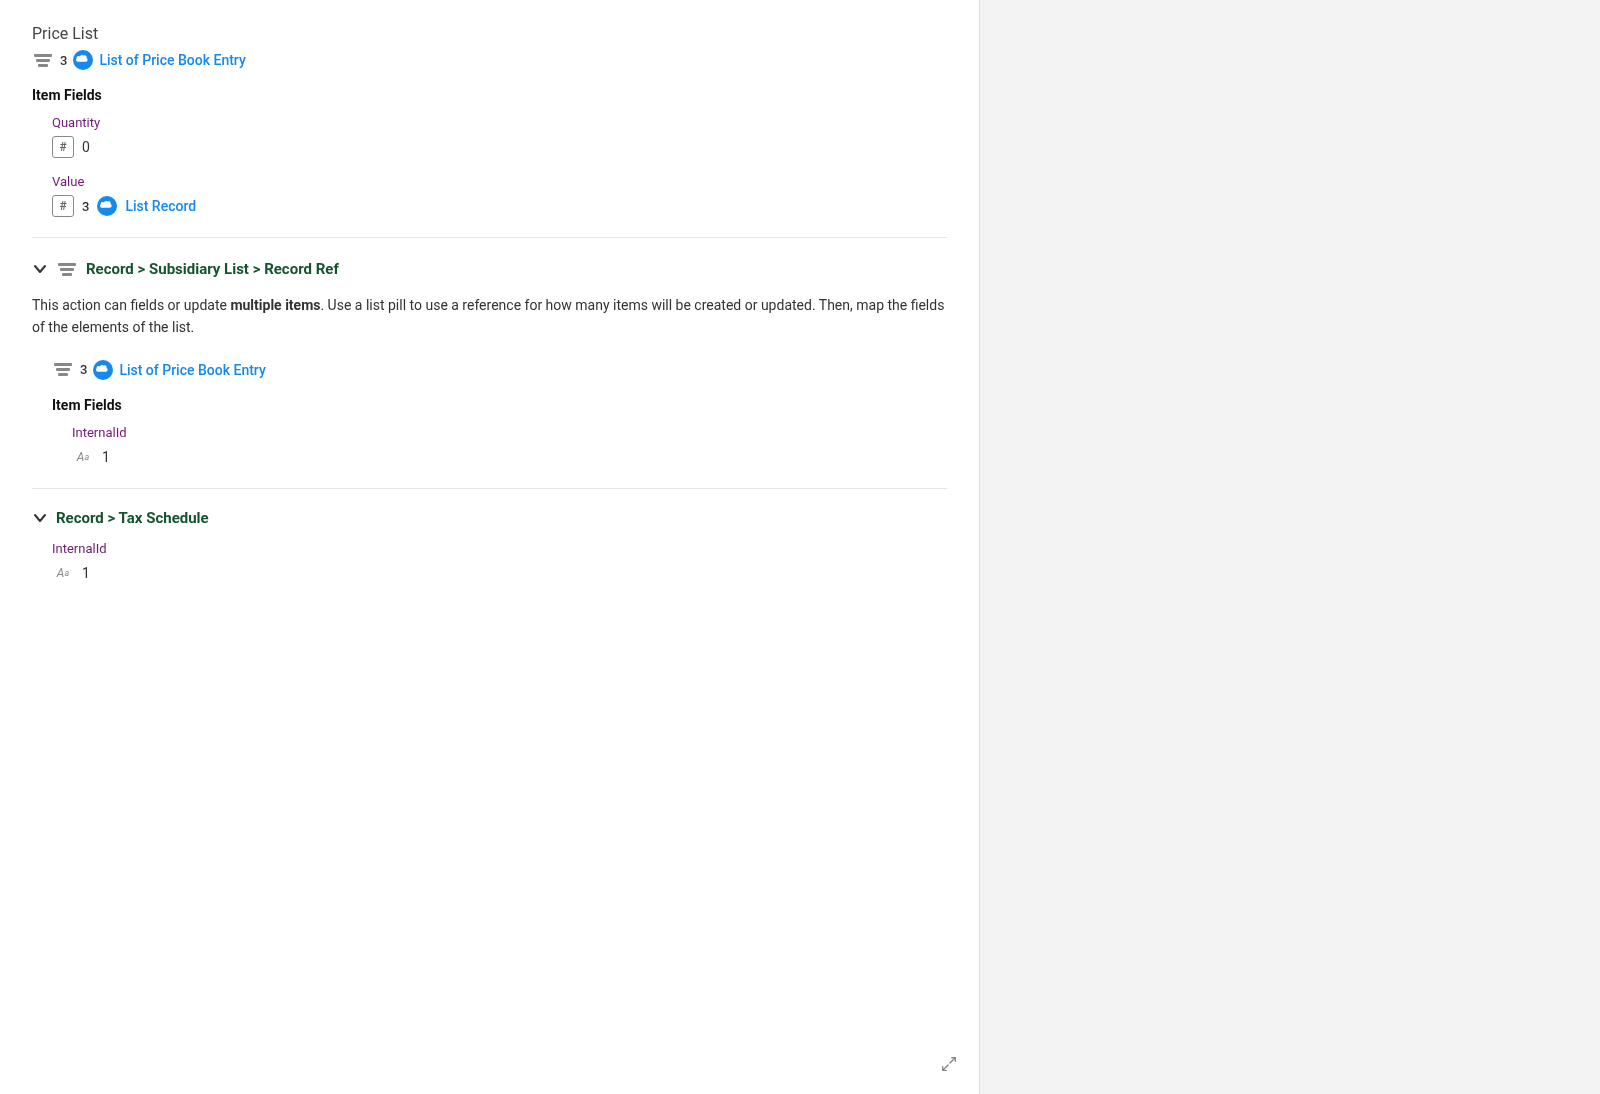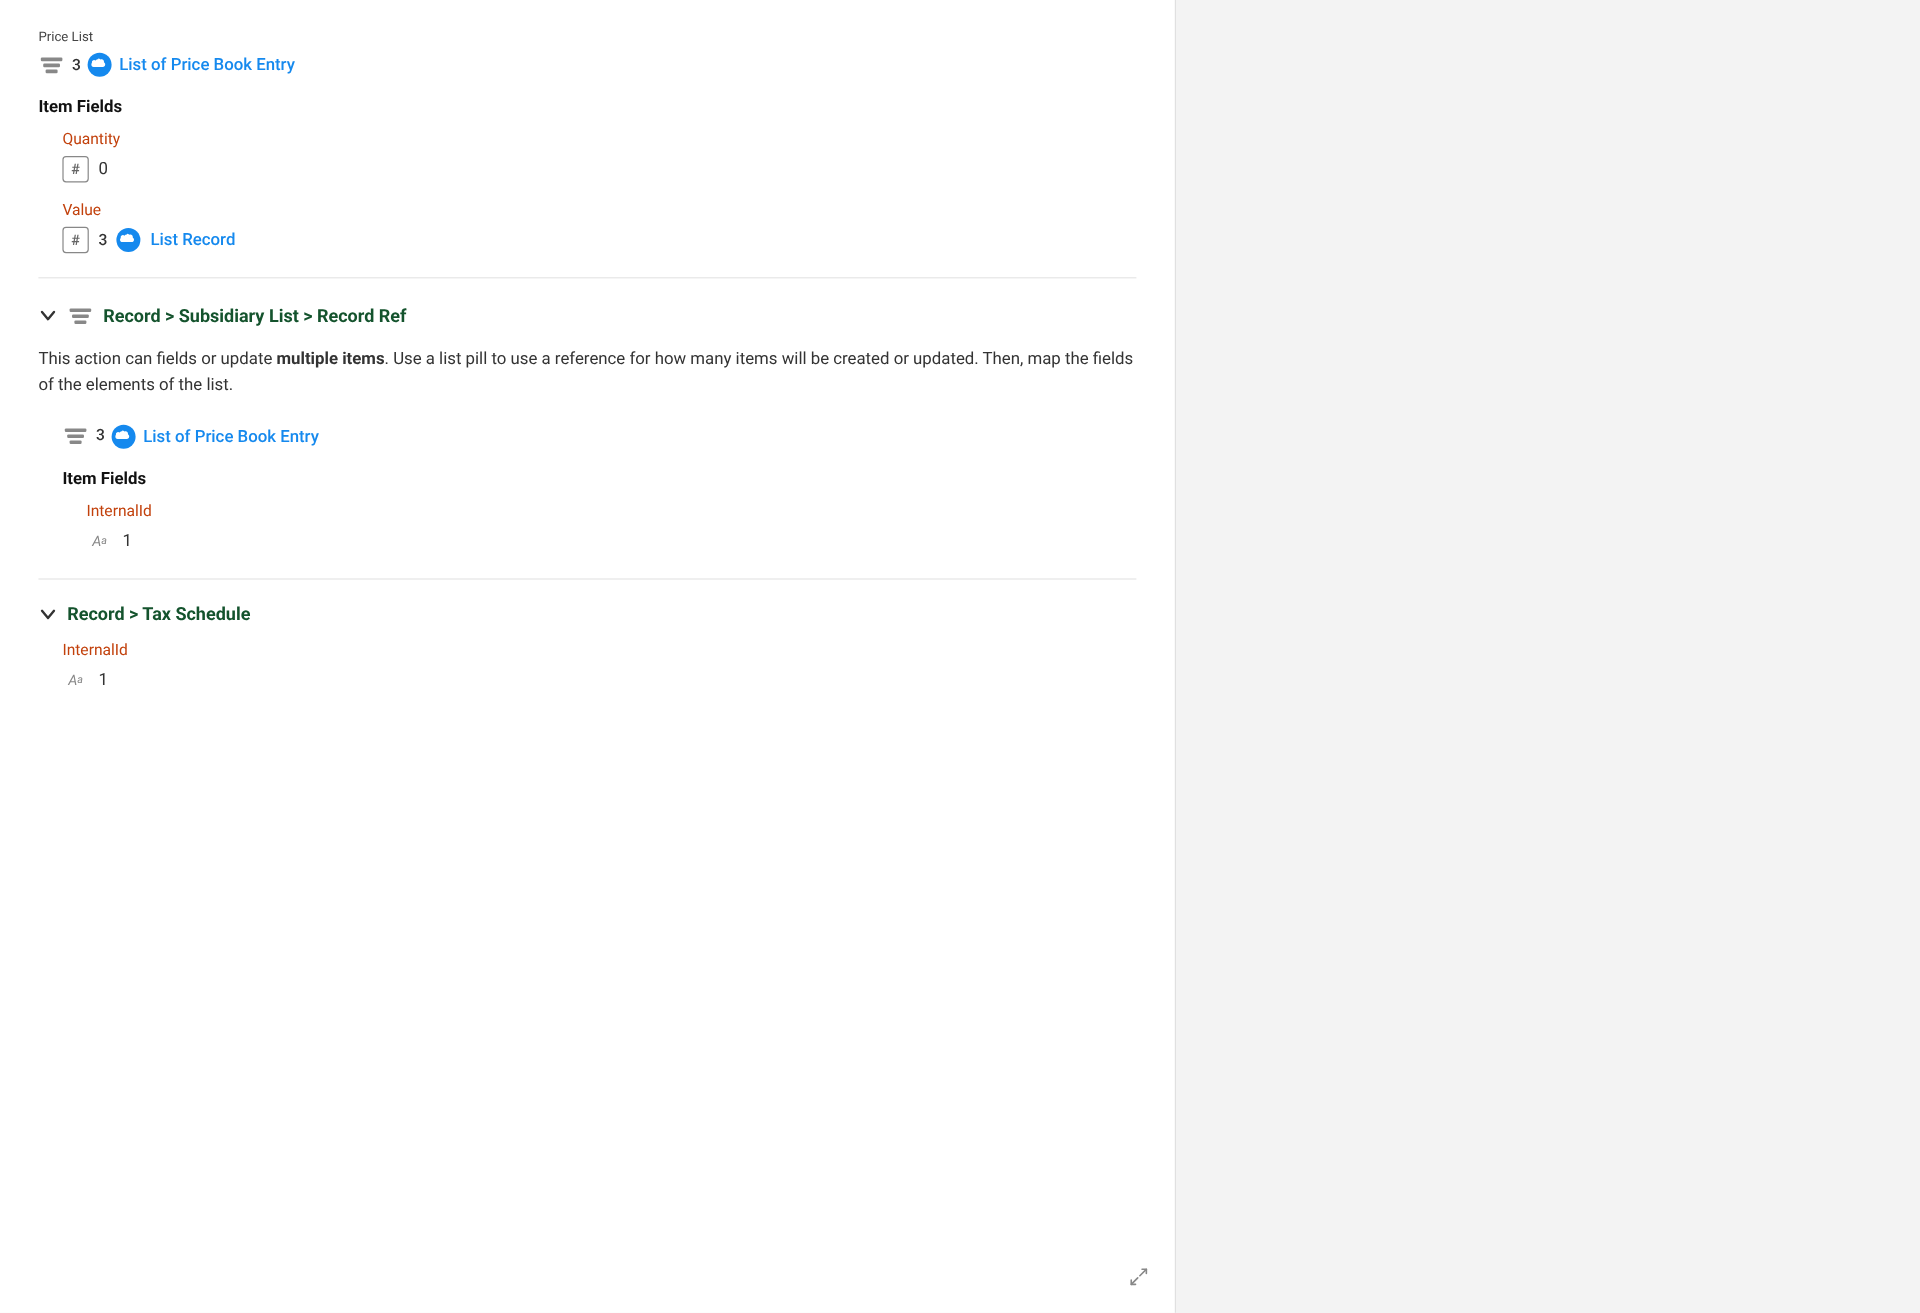--- a/index.html
+++ b/index.html
@@ -28,21 +28,21 @@
     }
     .page-wrapper {
       display: flex;
       width: 1600px;
       min-height: 1094px;
     }
     .section {
       margin-bottom: 8px;
     }
     .section-label {
-      font-size: 11px;
+      font-size: 16px;
       color: #444;
       margin-bottom: 6px;
       padding-left: 0px;
     }
     .pill-row {
       display: flex;
       align-items: center;
       gap: 6px;
       margin-bottom: 4px;
     }
@@ -101,21 +101,21 @@
       font-weight: 700;
       color: #111;
       margin: 16px 0 12px 0;
     }
     .field-block {
       margin-bottom: 16px;
       padding-left: 20px;
     }
     .field-name {
       font-size: 13px;
-      color: #c2410c;
+      color: #701a75;
       margin-bottom: 6px;
     }
     .field-value-row {
       display: flex;
       align-items: center;
       gap: 8px;
     }
     .hash-icon {
       display: inline-flex;
       align-items: center;

